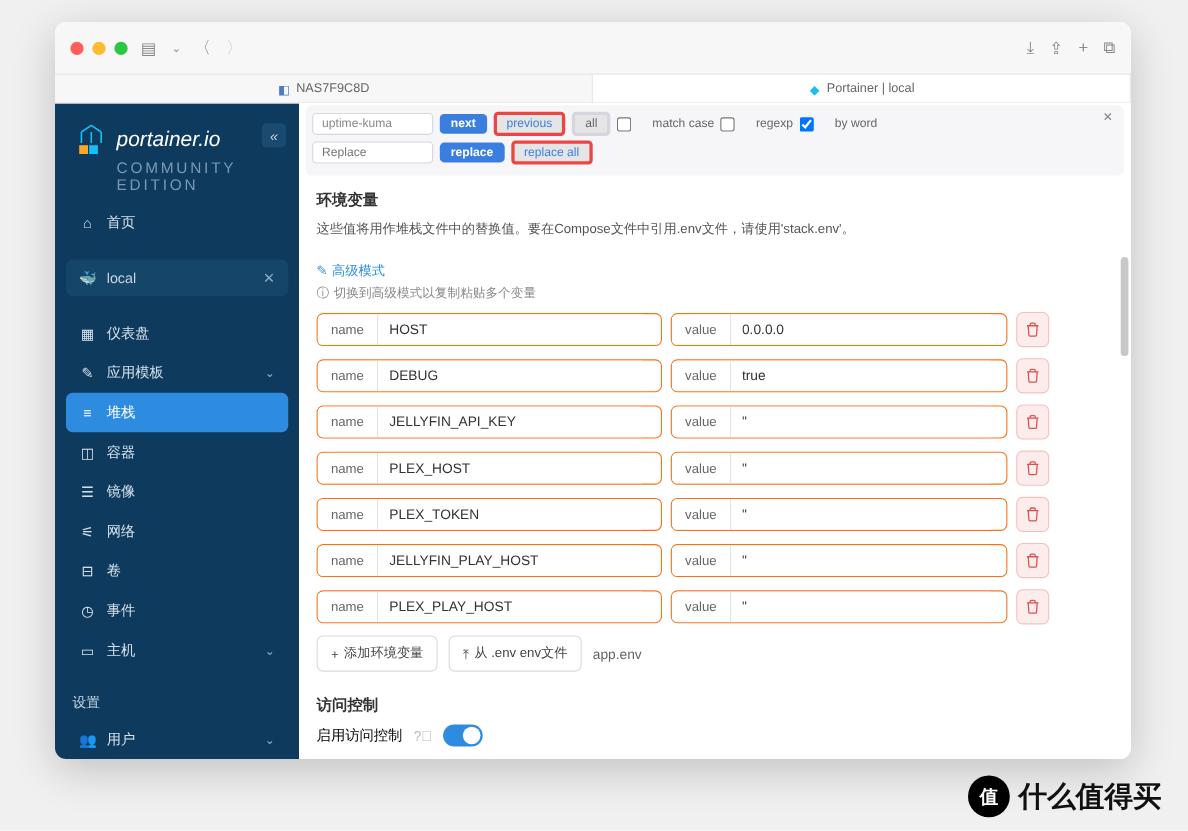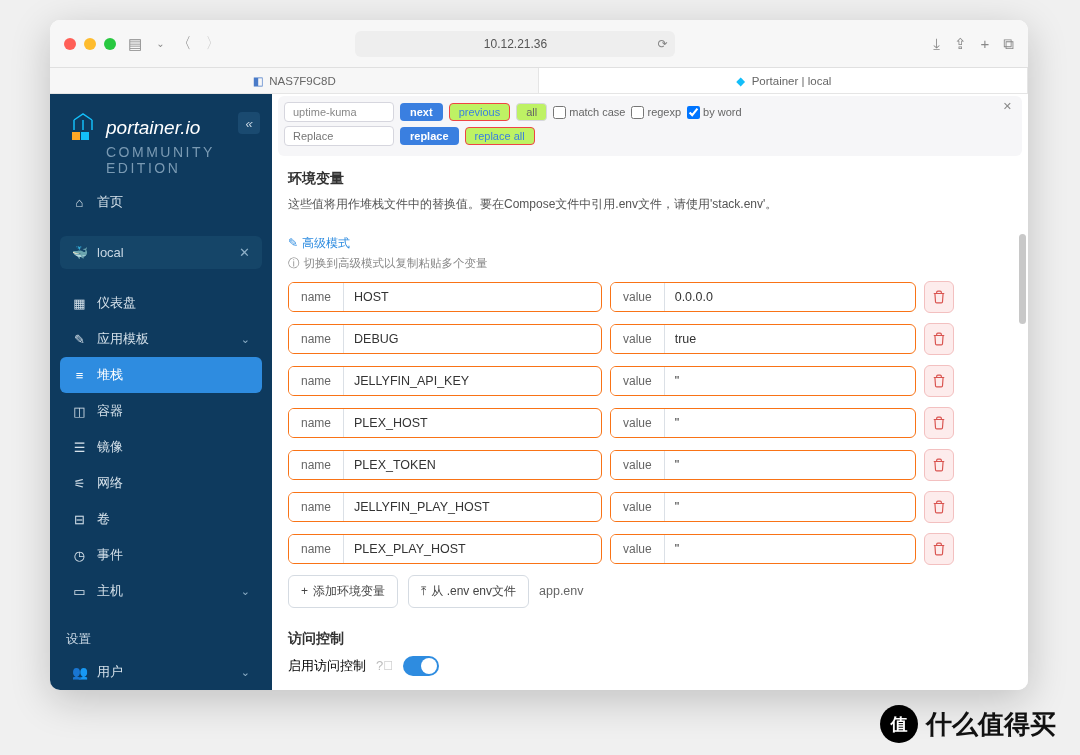--- a/index.html
+++ b/index.html
@@ -39,22 +39,22 @@
 .sb-heading { padding: 14px 16px 6px; font-size: 12.5px; color: #c8d7e3; }
 
 .main { flex: 1; overflow-y: auto; background: #fff; position: relative; }
 .main-scroll { position: absolute; right: 2px; top: 0; bottom: 0; width: 8px; }
 .main-scroll-thumb { position: absolute; right: 0; top: 140px; width: 7px; height: 90px; background: #c8c8c8; border-radius: 4px; }
 
 .find-bar { margin: 2px 6px 0; background: #f6f6f8; border-radius: 6px; padding: 6px; font-size: 11px; position: relative; }
 .find-row { display: flex; align-items: center; gap: 6px; margin-bottom: 4px; }
 .find-input { border: 1px solid #d6d6de; border-radius: 4px; padding: 3px 8px; font-size: 11px; width: 110px; color: #888; }
 .btn-blue { background: #3a7fe0; color: #fff; border: none; border-radius: 4px; padding: 3px 10px; font-size: 11px; cursor: pointer; font-weight: bold; }
-.btn-white { background: #bef264; color: #3a7fe0; border: 1px solid #ef4444; border-radius: 4px; padding: 2px 9px; font-size: 11px; cursor: pointer; text-align: center; }
-.find-opt { display: flex; align-items: center; gap: 3px; font-size: 11px; color: #666; }
+.btn-white { background: #e5e5e5; color: #3a7fe0; border: 3px solid #ef4444; border-radius: 4px; padding: 2px 9px; font-size: 11px; cursor: pointer; text-align: center; }
+.find-opt { display: flex; align-items: center; gap: 19px; font-size: 11px; color: #666; }
 .find-close { position: absolute; right: 10px; top: 4px; color: #888; cursor: pointer; }
 
 .content { padding: 14px 16px; }
 .sec-title { font-size: 14px; font-weight: 600; color: #333; margin-bottom: 8px; }
 .sec-desc { font-size: 12px; color: #555; margin-bottom: 20px; }
 .adv-link { color: #2e8ce0; font-size: 12px; cursor: pointer; display: inline-flex; align-items: center; gap: 4px; }
 .hint { color: #888; font-size: 11.5px; margin: 4px 0 10px; display: flex; align-items: center; gap: 4px; }
 
 .env-var-row { display: flex; gap: 8px; margin-bottom: 10px; align-items: center; }
 .pair { display: flex; border: 1px solid #f97316; border-radius: 6px; overflow: hidden; }
@@ -99,24 +99,20 @@
       <div class="light yellow"></div>
       <div class="light green"></div>
     </div>
     <div class="tb-group">
       <span class="tb-icon">▤</span>
       <span class="tb-icon" style="font-size:10px">⌄</span>
     </div>
     <div class="tb-group">
       <span class="tb-icon">〈</span>
       <span class="tb-icon" style="color:#ccc">〉</span>
-    </div>
-    <div class="addr-bar">
-      <span>10.12.21.36</span>
-      <span class="reload">⟳</span>
     </div>
     <div class="tb-group" style="margin-left:auto">
       <span class="tb-icon">⤓</span>
       <span class="tb-icon">⇪</span>
       <span class="tb-icon">+</span>
       <span class="tb-icon">⧉</span>
     </div>
   </div>
 
   <div class="tab-bar">

